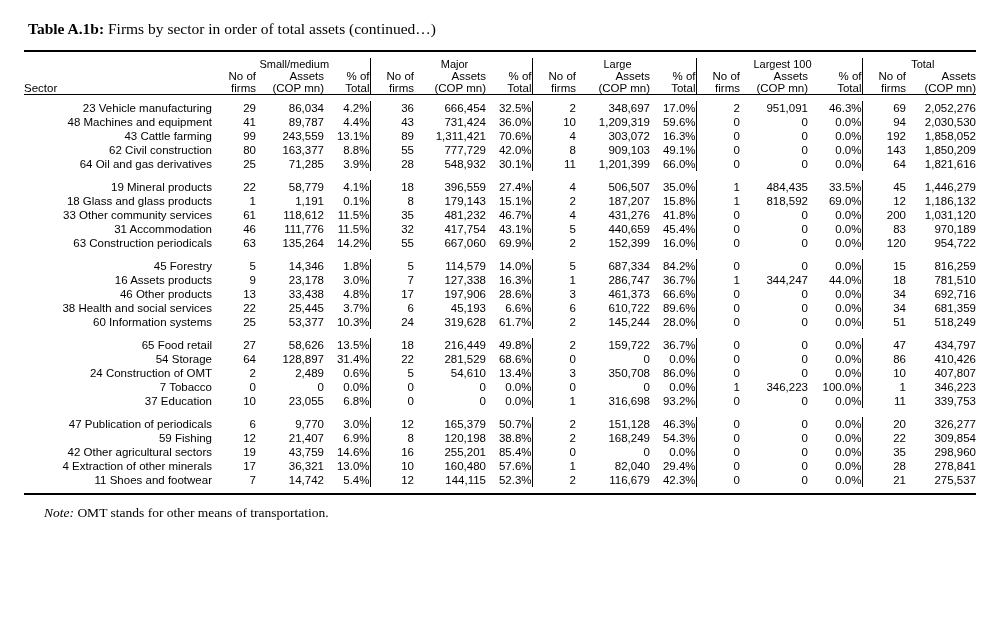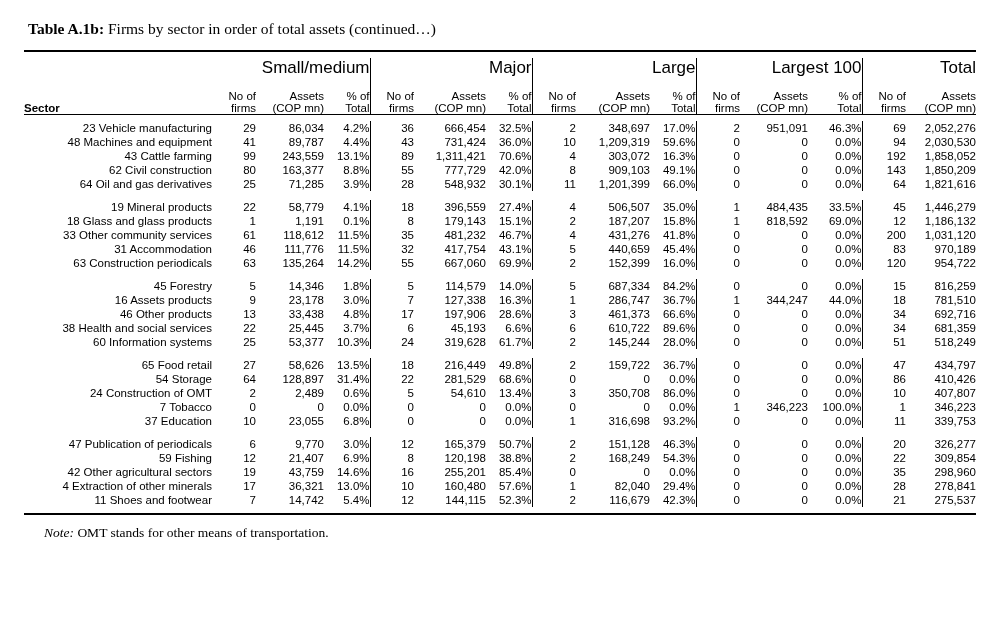--- a/index.html
+++ b/index.html
@@ -47,34 +47,34 @@
   }
   .rule-mid td {
     border-top: 1.2px solid #000;
   }
   .rule-bot td {
     border-bottom: 2.5px solid #000;
   }
   
   .grp th {
     font-weight: bold;
-    font-size: 17px;
-    text-align: right;
+    font-size: 11px;
+    text-align: center;
     padding-top: 3px;
     white-space: nowrap;
   }
   .hdr th {
     font-weight: bold;
     font-size: 11.5px;
     white-space: nowrap;
     padding-bottom: 3px;
   }
-  .hdr th.l { text-align: left; font-weight: bold; }
+  .hdr th.l { text-align: left; }
   .hdr th.r { text-align: right; }
-  .sub1 { display: block; margin-top: 12px; }
+  .sub1 { display: block; }
   .sub2 { display: block; }
   td.sector {
     text-align: right;
     white-space: nowrap;
     padding-left: 2px;
   }
   td.num {
     text-align: right;
     white-space: nowrap;
     padding-right: 4px;

